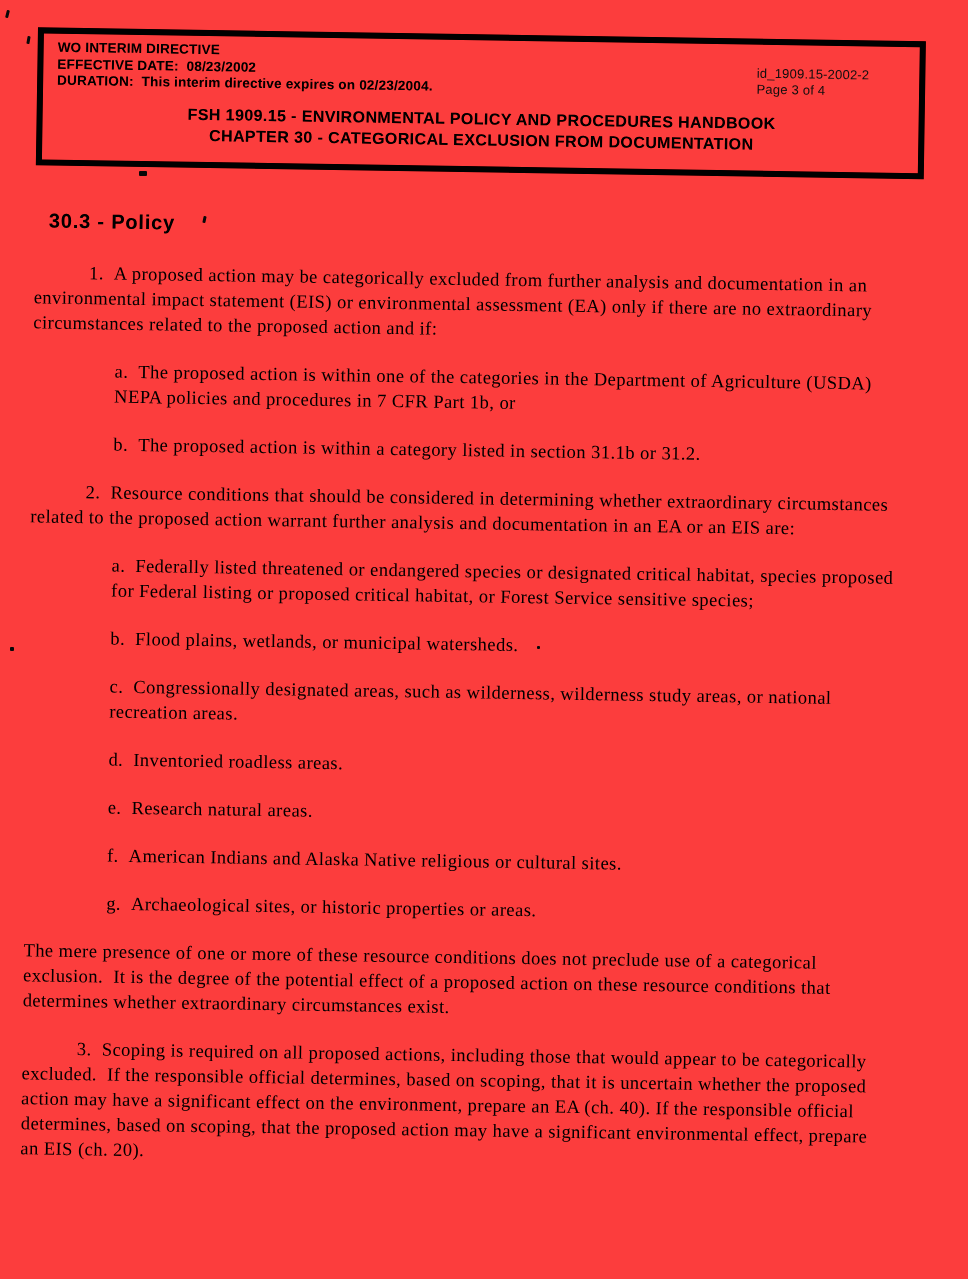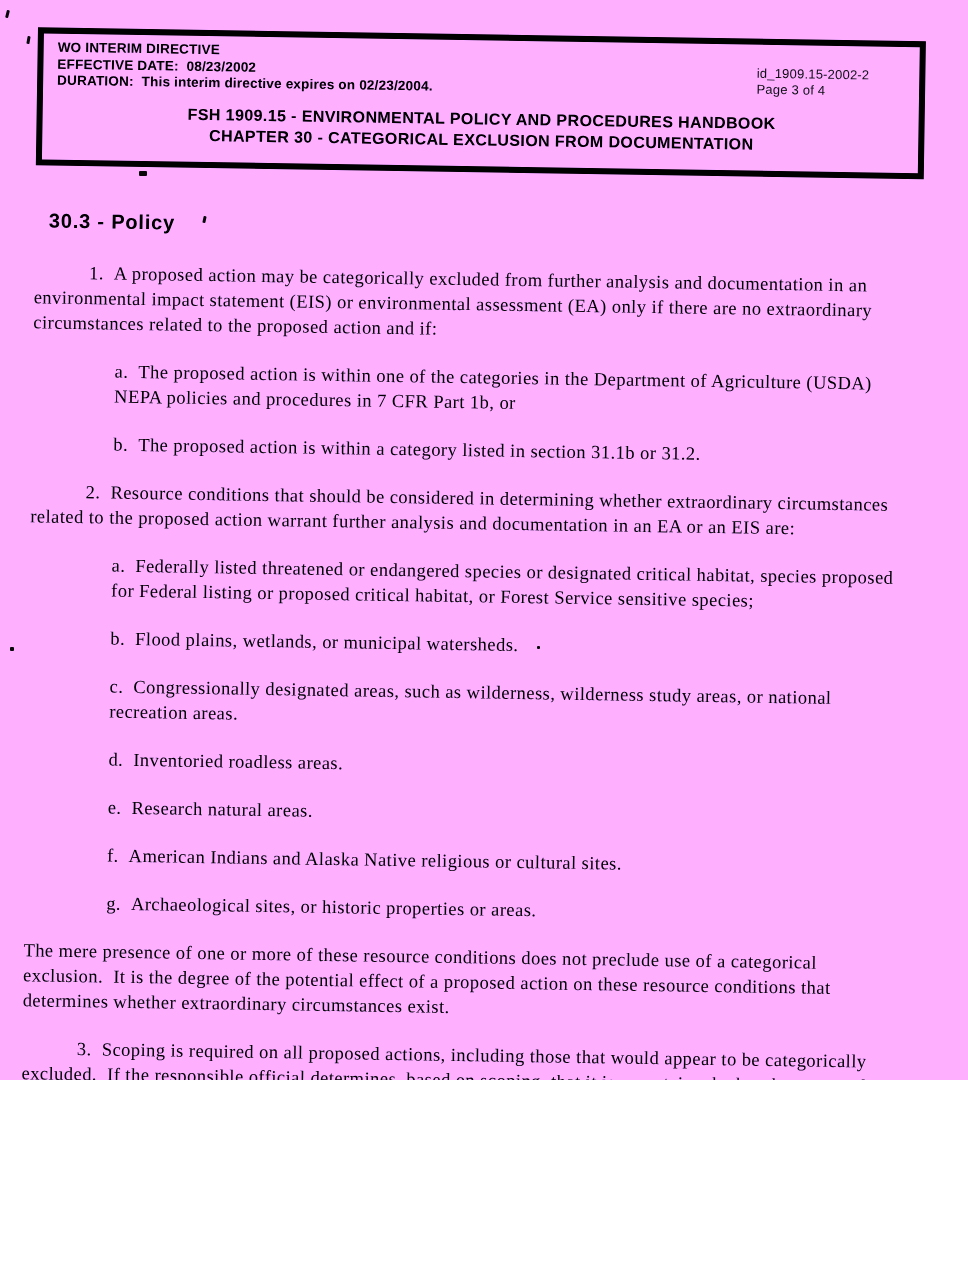--- a/index.html
+++ b/index.html
@@ -3,22 +3,22 @@
 <meta charset="utf-8">
 <style>
   html, body {
     margin: 0;
     padding: 0;
     background: #ffffff;
   }
   .page {
     position: relative;
     width: 968px;
-    height: 1080px;
-    background: #f0abfc;
+    height: 1279px;
+    background: #ef4444;
     overflow: hidden;
     color: #0c0c0c;
     font-family: "Liberation Serif", serif;
     filter: blur(0.32px) contrast(1.12);
   }
   .scan-wrap {
     position: absolute;
     left: 38px;
     top: 28px;
     width: 870px;

